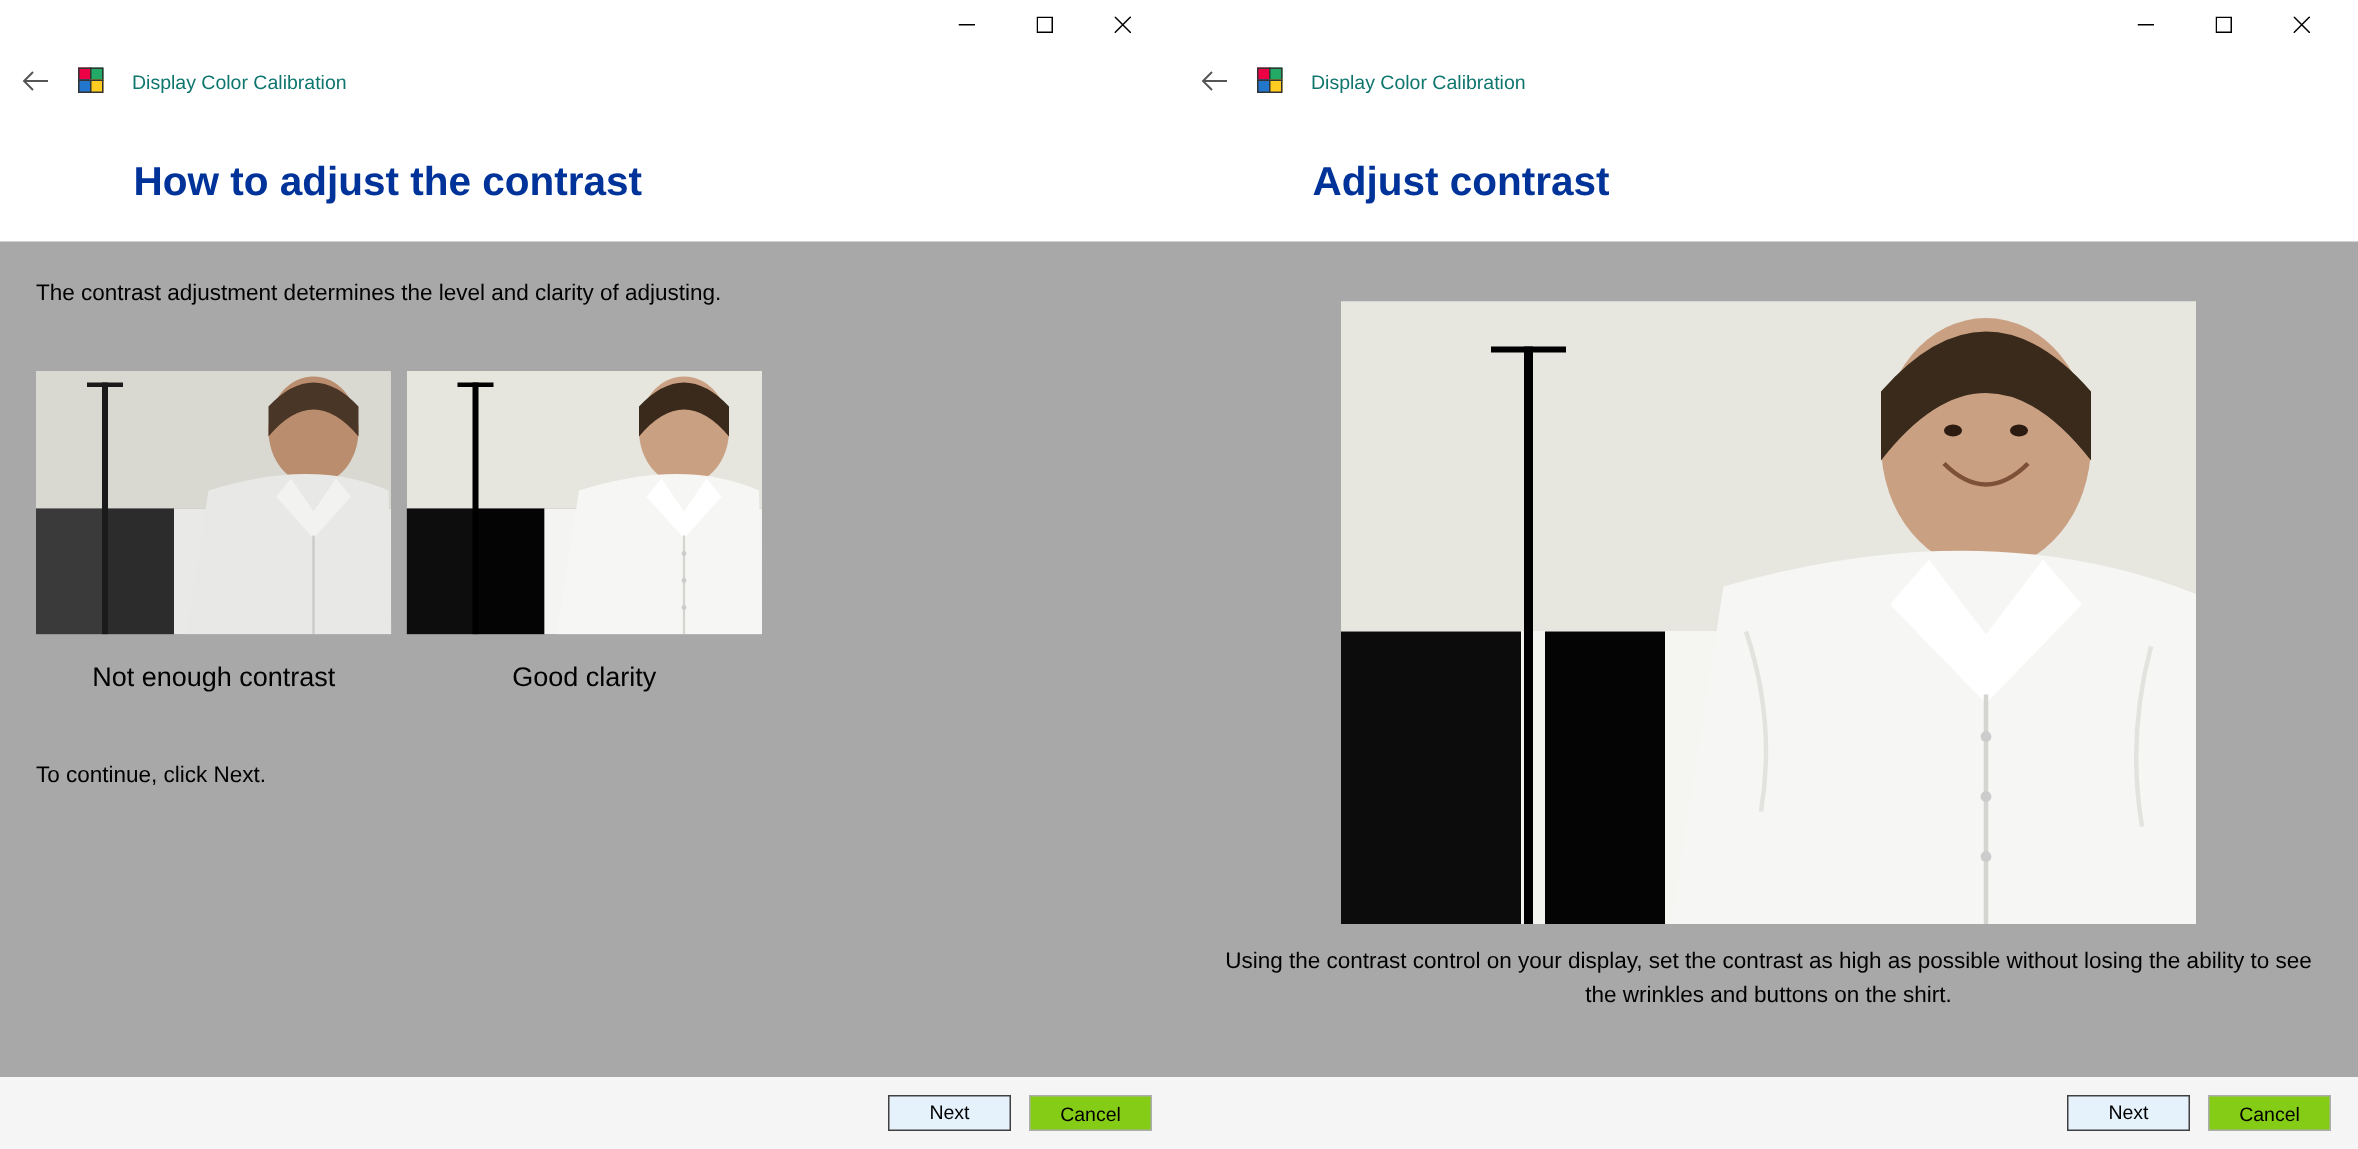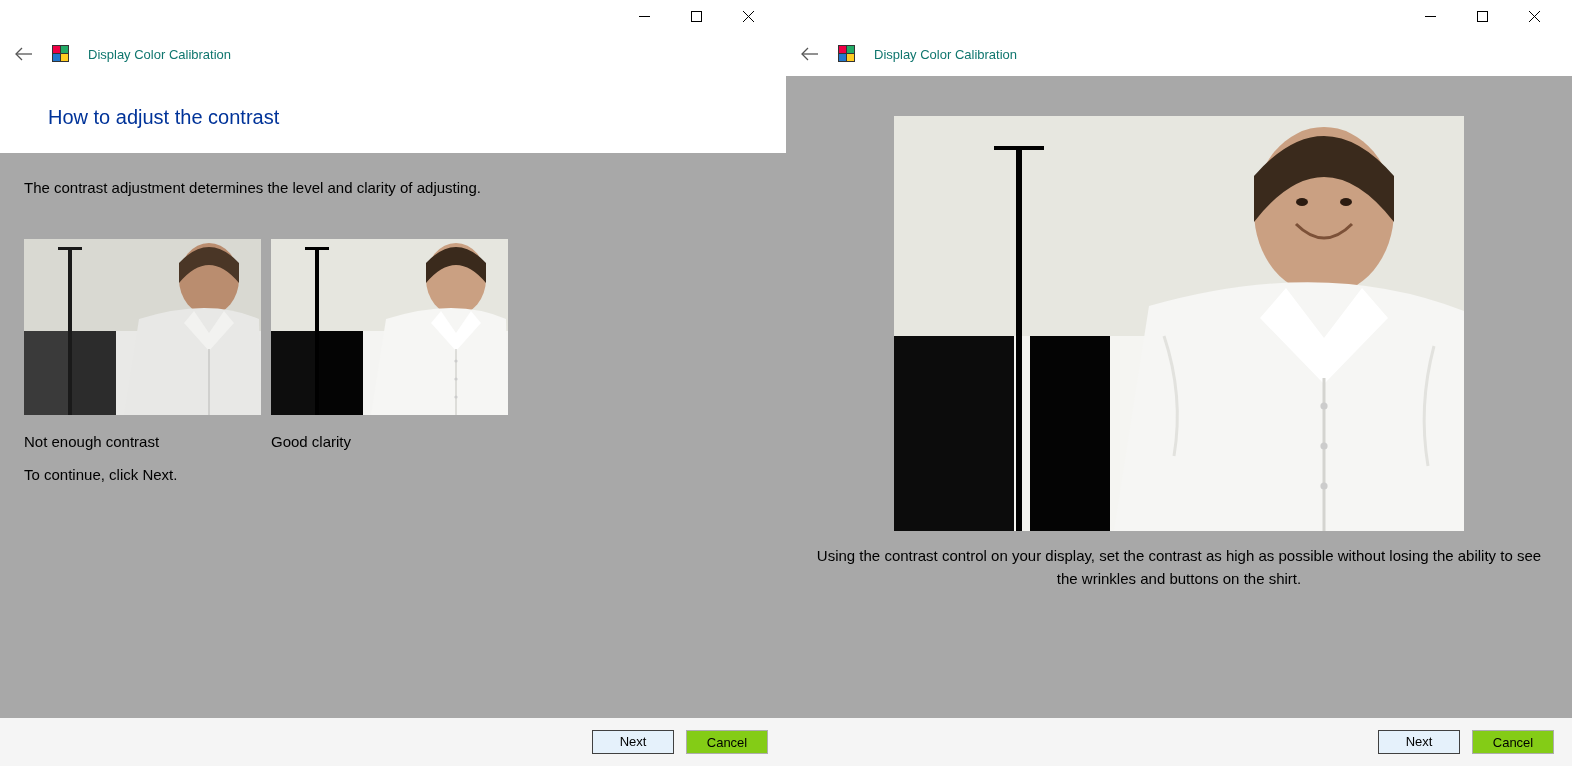--- a/index.html
+++ b/index.html
@@ -66,23 +66,24 @@
   .app-icon .g { background:#2a6; top:0; left:8px; }
   .app-icon .b { background:#27c; top:8px; left:0; }
   .app-icon .y { background:#fc2; top:8px; left:8px; }
   .app-title { font-size: 13px; color:#0f766e; }
 
   
   .heading-area {
     padding: 30px 0 24px 48px;
   }
   .page-heading {
-    font-size: 20px;
+    font-size: 27px;
     color: #003399;
-    font-weight: 400;
+    font-weight: 700;
+    margin-left: 41px;
   }
 
   
   .content {
     flex: 1;
     background: #a8a8a8;
     padding: 24px 24px 10px 24px;
     display: flex;
     flex-direction: column;
   }
@@ -91,26 +92,26 @@
   .intro-text p { margin-bottom: 18px; }
 
   .samples { display: flex; gap: 10px; margin-bottom: 16px; }
   .sample { width: 237px; }
   .sample-img {
     width: 237px; height: 176px;
     position: relative;
     overflow: hidden;
     background: #999;
   }
-  .sample-label { margin-top: 18px; font-size: 15px; }
+  .sample-label { text-align: center; margin-top: 18px; font-size: 18px; }
 
   
   .ref-svg { width:100%; height:100%; display:block; }
 
-  .continue-text { }
+  .continue-text { margin-top: 30px; }
 
   
   .footer {
     height: 48px;
     display: flex;
     justify-content: flex-end;
     align-items: center;
     gap: 12px;
     padding-right: 18px;
     background: #f5f5f5;
@@ -289,20 +290,23 @@
     </div>
     <div class="app-icon">
       <div class="sq r"></div>
         <div class="sq g"></div>
         <div class="sq b"></div>
         <div class="sq y"></div>
     </div>
     <div class="app-title">Display Color Calibration</div>
   </div>
 
+  <div class="heading-area">
+    <div class="page-heading">Adjust contrast</div>
+  </div>
 
   <div class="content" style="padding:0 18px 8px 18px;">
     <div class="big-image-wrap">
       <div class="big-image">
         <svg class="ref-svg" viewBox="0 0 570 415" preserveAspectRatio="none">
           <rect x="0" y="0" width="570" height="220" fill="#e7e7e0"></rect>
           <rect x="0" y="220" width="120" height="195" fill="#0c0c0c"></rect>
           <rect x="120" y="220" width="16" height="195" fill="#f3f3ef"></rect>
           <rect x="136" y="220" width="80" height="195" fill="#040404"></rect>
           <rect x="216" y="220" width="354" height="195" fill="#f5f5f2"></rect>

